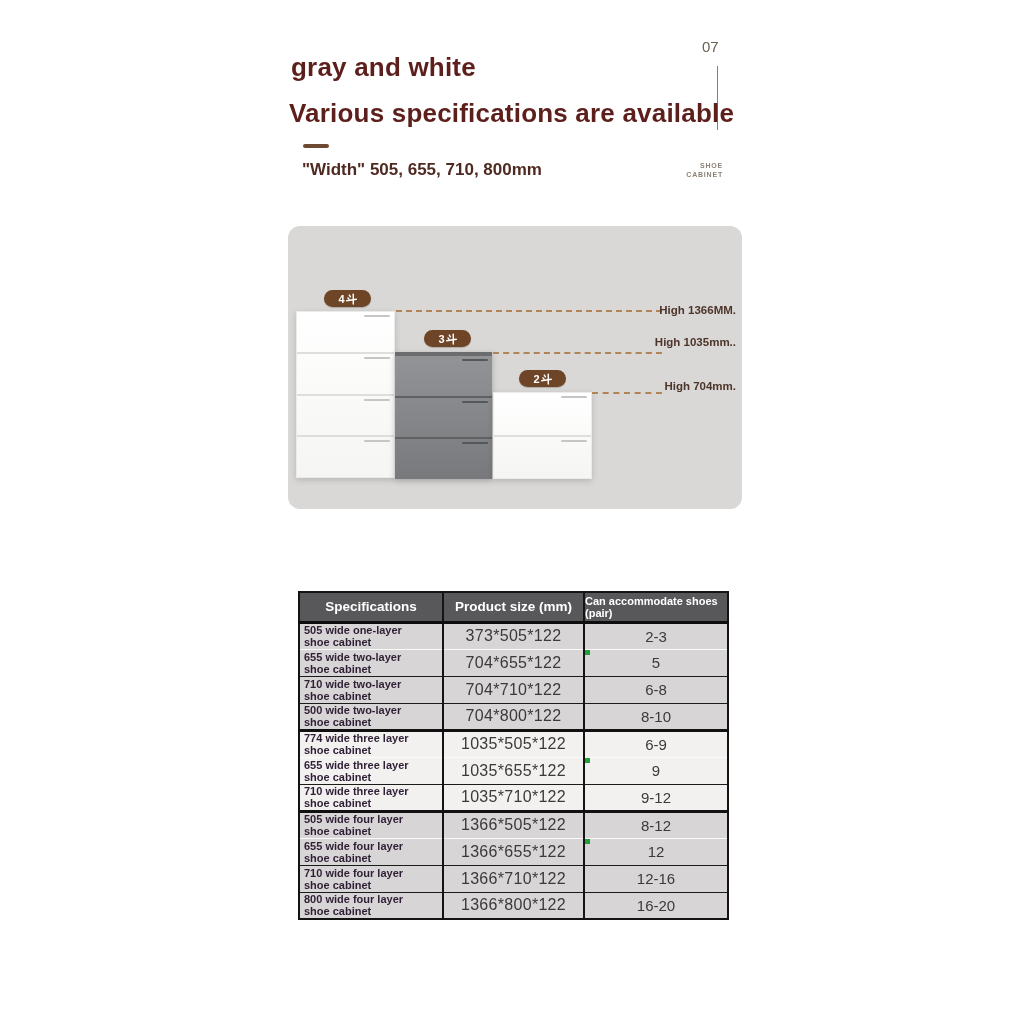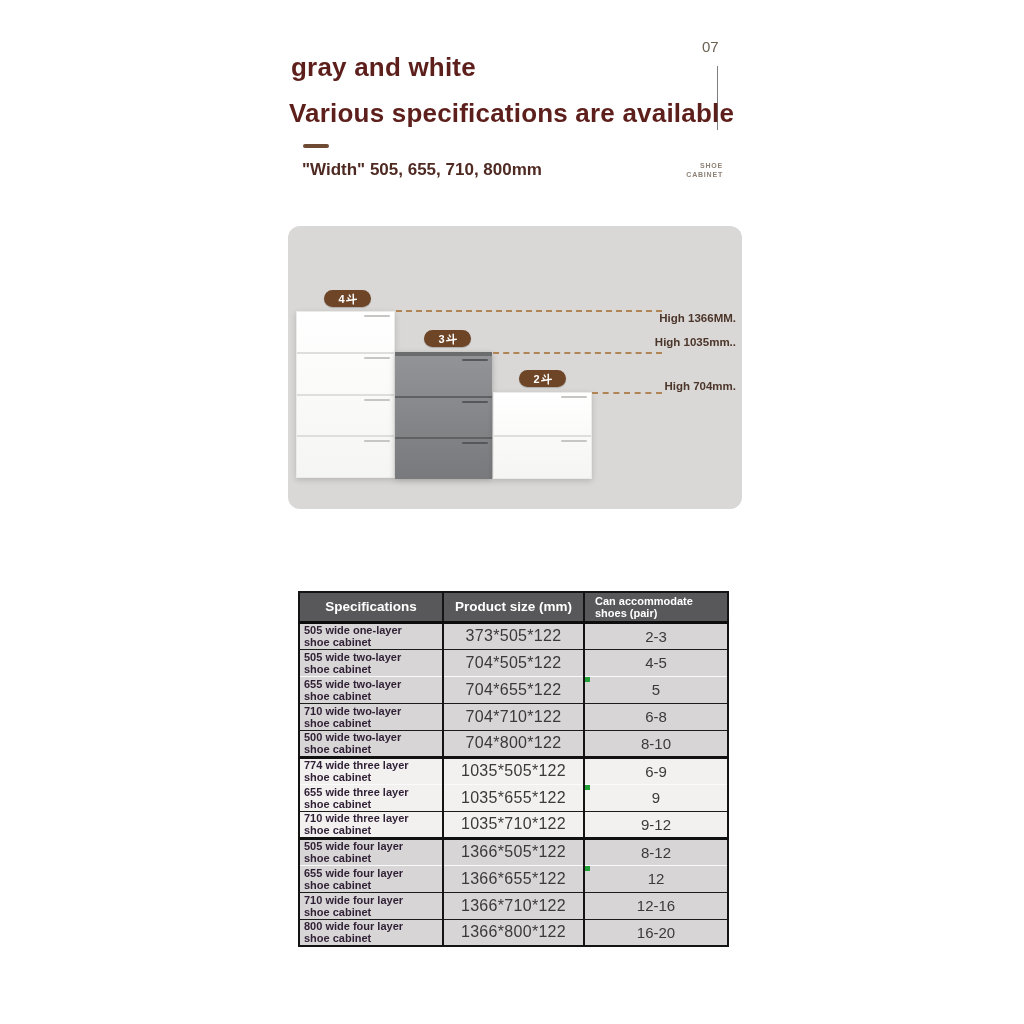--- a/index.html
+++ b/index.html
@@ -56,31 +56,31 @@
   .badge.b4{left:36px;top:64px;}
   .badge.b3{left:136px;top:104px;}
   .badge.b2{left:231px;top:144px;}
   .dou{width:11px;height:12px;display:block;}
 
   .guide{position:absolute;height:0;border-top:2px dashed var(--guide-dash-brown);}
   .guide.g1{left:108px;top:84px;width:266px;}
   .guide.g2{left:205px;top:126px;width:169px;}
   .guide.g3{left:304px;top:166px;width:70px;}
   .hlabel{position:absolute;right:6px;font-size:11.5px;font-weight:700;color:var(--height-label-brown);}
-  .hlabel.h1{top:86px;}
+  .hlabel.h1{top:78px;}
   .hlabel.h2{top:110px;}
   .hlabel.h3{top:154px;}
 
   
   .spec-table{position:absolute;left:298px;top:591px;width:429px;border-collapse:collapse;table-layout:fixed;border:2px solid var(--border-black);}
   .spec-table th,.spec-table td{border-left:2px solid var(--border-black);overflow:hidden;}
   .spec-table th:first-child,.spec-table td:first-child{border-left:none;margin-left:44px;}
   .spec-table thead th{background:var(--table-header-bg);color:var(--table-header-text);height:30px;border-bottom:3px solid #0d0d0d;font-weight:700;}
   .spec-table thead th.th1,.spec-table thead th.th2{font-size:13.5px;text-align:center;}
-  .spec-table thead th.th3{font-size:11px;text-align:left;line-height:12px;padding-left:10px;}
+  .spec-table thead th.th3{font-size:11px;text-align:left;line-height:12px;}
   .spec-table tbody td{height:27px;}
   tr.g-gray td{background:var(--row-group-gray);}
   tr.g-light td{background:var(--row-group-light);}
   tr.div-thin td{border-top:1px solid #1b1b1b;}
   tr.div-light td{border-top:1px solid #fafafa;}
   tr.div-thick td{border-top:3px solid #111;}
   td.spec{padding-left:4px;color:var(--spec-text);font-weight:700;font-size:11px;line-height:12px;}
   td.size{text-align:center;font-size:16px;color:var(--cell-text);letter-spacing:.3px;}
   td.cap{text-align:center;font-size:15px;color:var(--cell-text);position:relative;}
   .mark{position:absolute;left:0;top:0;width:5px;height:5px;background:var(--marker-green);}
@@ -175,31 +175,20 @@
         <div class="l1">505 wide one-layer</div>
         <div class="l2">shoe cabinet</div>
       </td>
       <td class="size">373*505*122</td>
       <td class="cap">
         
         <span class="capv">2-3</span>
       </td>
     </tr>
 
-    <tr class="g-gray div-thin">
-      <td class="spec">
-        <div class="l1">505 wide two-layer</div>
-        <div class="l2">shoe cabinet</div>
-      </td>
-      <td class="size">704*505*122</td>
-      <td class="cap">
-        
-        <span class="capv">4-5</span>
-      </td>
-    </tr>
 
     <tr class="g-gray div-light">
       <td class="spec">
         <div class="l1">655 wide two-layer</div>
         <div class="l2">shoe cabinet</div>
       </td>
       <td class="size">704*655*122</td>
       <td class="cap">
         <i class="mark"></i>
         <span class="capv">5</span>

